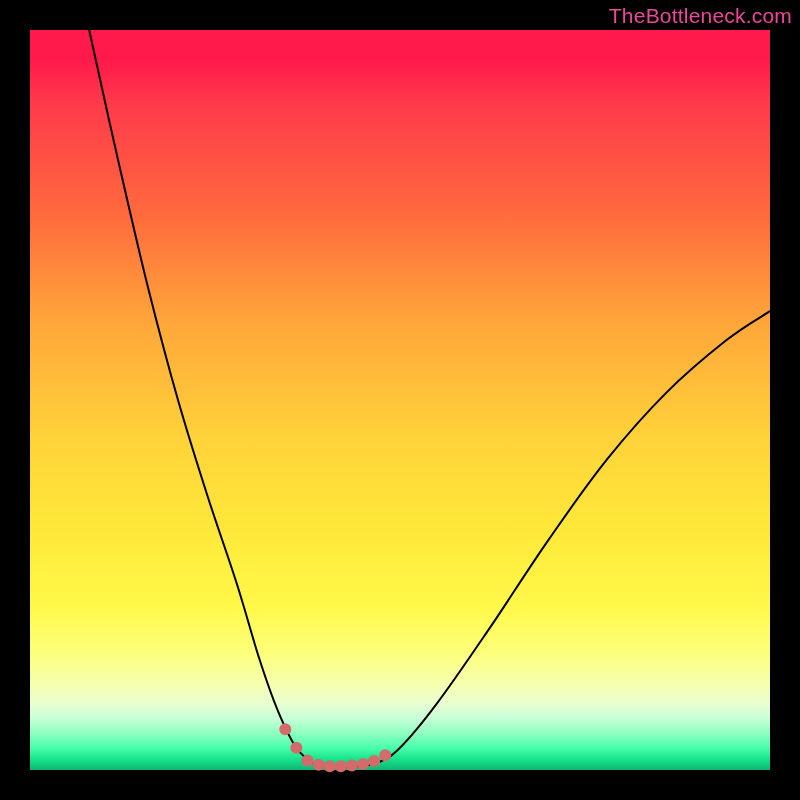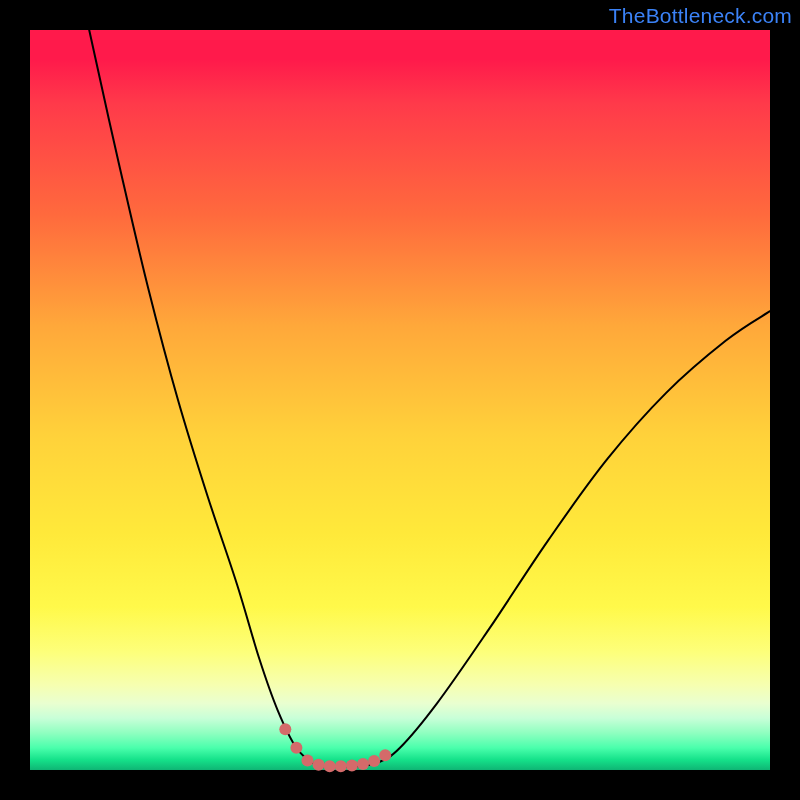--- a/index.html
+++ b/index.html
@@ -38,21 +38,21 @@
       #c8ffd8 93%,
       #8fffc0 95%,
       #4affac 97%,
       #15e28a 98.6%,
       #0fb574 100%);
   }
   .watermark {
     position: absolute;
     top: 4px;
     right: 8px;
-    color: #3b82f6;
+    color: #ec4899;
     font-size: 21px;
     letter-spacing: 0.2px;
     font-weight: 400;
     user-select: none;
   }
   svg.curve {
     position: absolute;
     left: 0;
     top: 0;
     width: 740px;

